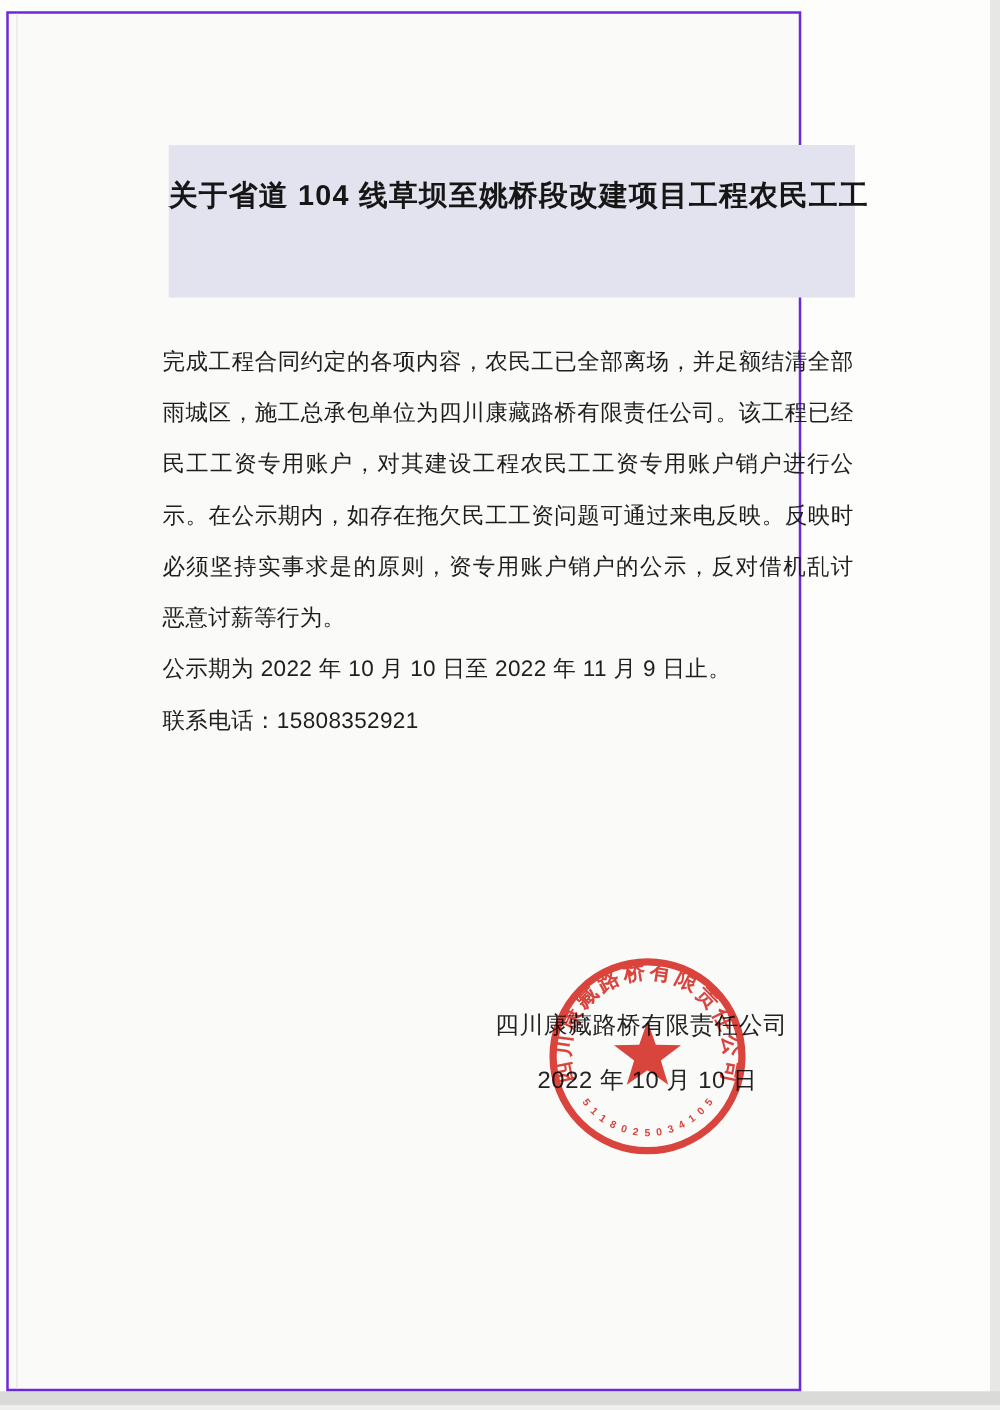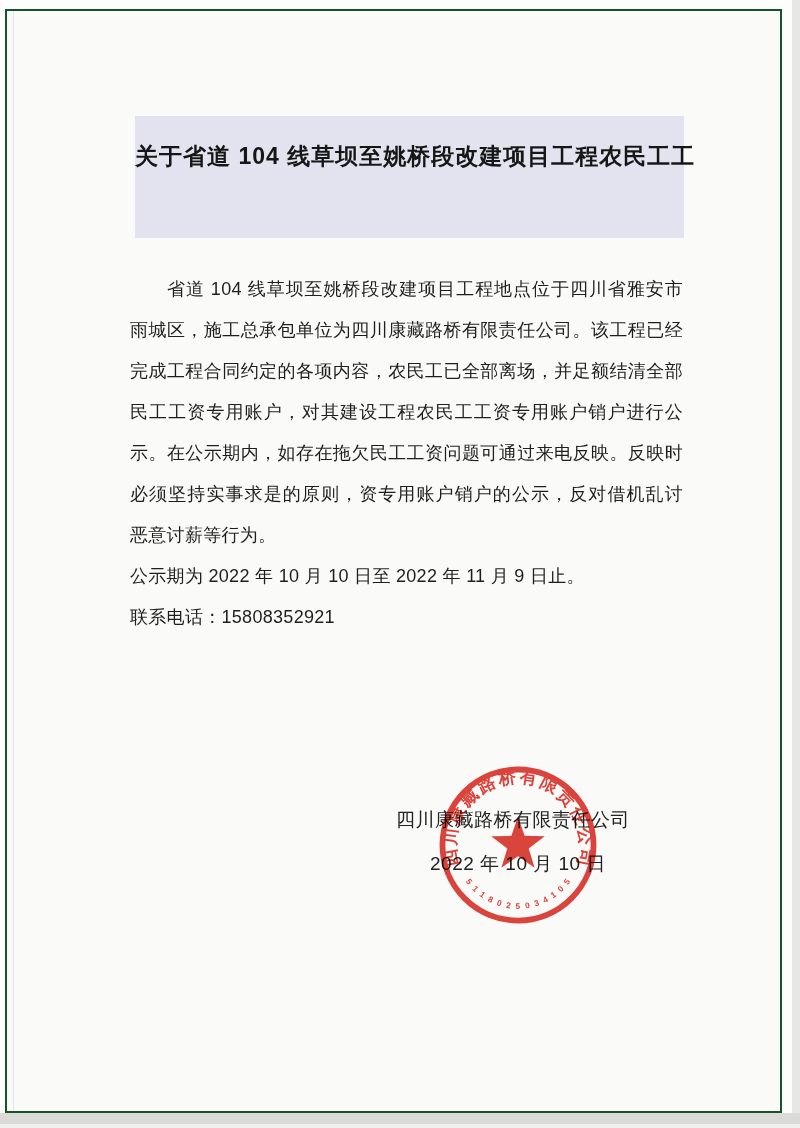--- a/index.html
+++ b/index.html
@@ -11,22 +11,22 @@
     overflow:hidden;
   }
   
   .band-right  { position:absolute; right:0; top:0; width:8px; height:100%; background:#e7e7e5; }
   .band-bottom { position:absolute; left:0; top:1113px; width:100%; height:11px; background:#dadad8; }
   .band-bottom2{ position:absolute; left:0; top:1124px; width:100%; height:4px; background:#efefee; }
 
   
   .scan {
     position:absolute; left:5px; top:9px;
-    width:777px; height:1104px;
-    border:2px solid #14532d;
+    width:636px; height:1104px;
+    border:2px solid #6d28d9;
     background:#fafaf9;
   }
   .paper-edge {
     position:absolute; left:6px; top:0; width:1px; height:100%;
     background:#e6e6ea;
   }
 
   
   .title-block {
     position:absolute; left:128px; top:105px;
@@ -84,23 +84,22 @@
 <div class="band-bottom2"></div>
 
 <div class="scan">
   <div class="paper-edge"></div>
 
   <div class="title-block">
     <div class="title-line">关于省道 104 线草坝至姚桥段改建项目工程农民工工</div>
   </div>
 
   <div class="body-block">
-    <div class="line just indent">省道 104 线草坝至姚桥段改建项目工程地点位于四川省雅安市</div>
+    <div class="line just">完成工程合同约定的各项内容，农民工已全部离场，并足额结清全部</div>
     <div class="line just">雨城区，施工总承包单位为四川康藏路桥有限责任公司。该工程已经</div>
-    <div class="line just">完成工程合同约定的各项内容，农民工已全部离场，并足额结清全部</div>
     <div class="line just">民工工资专用账户，对其建设工程农民工工资专用账户销户进行公</div>
     <div class="line just">示。在公示期内，如存在拖欠民工工资问题可通过来电反映。反映时</div>
     <div class="line just">必须坚持实事求是的原则，资专用账户销户的公示，反对借机乱讨薪、</div>
     <div class="line">恶意讨薪等行为。</div>
     <div class="line">公示期为 2022 年 10 月 10 日至 2022 年 11 月 9 日止。</div>
     <div class="line">联系电话：15808352921</div>
   </div>
 
   <div class="sig-company">四川康藏路桥有限责任公司</div>
   <div class="sig-date">2022 年 10 月 10 日</div>

